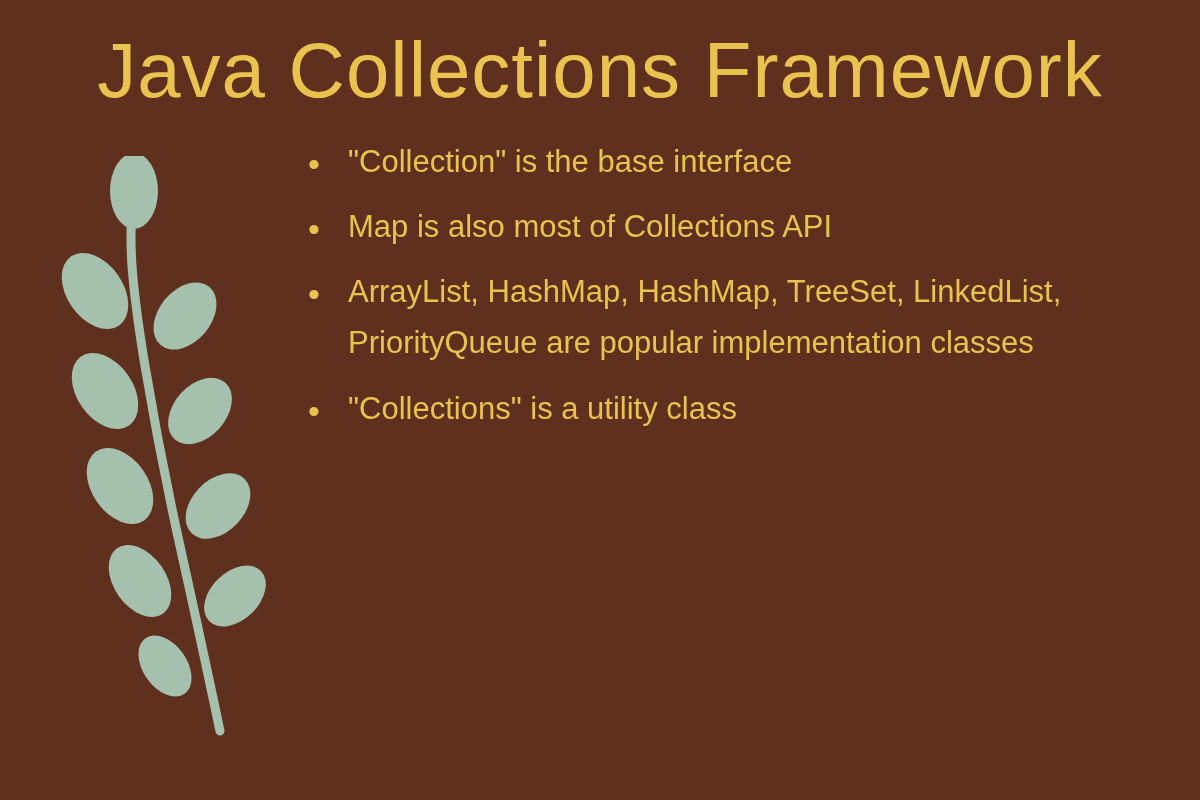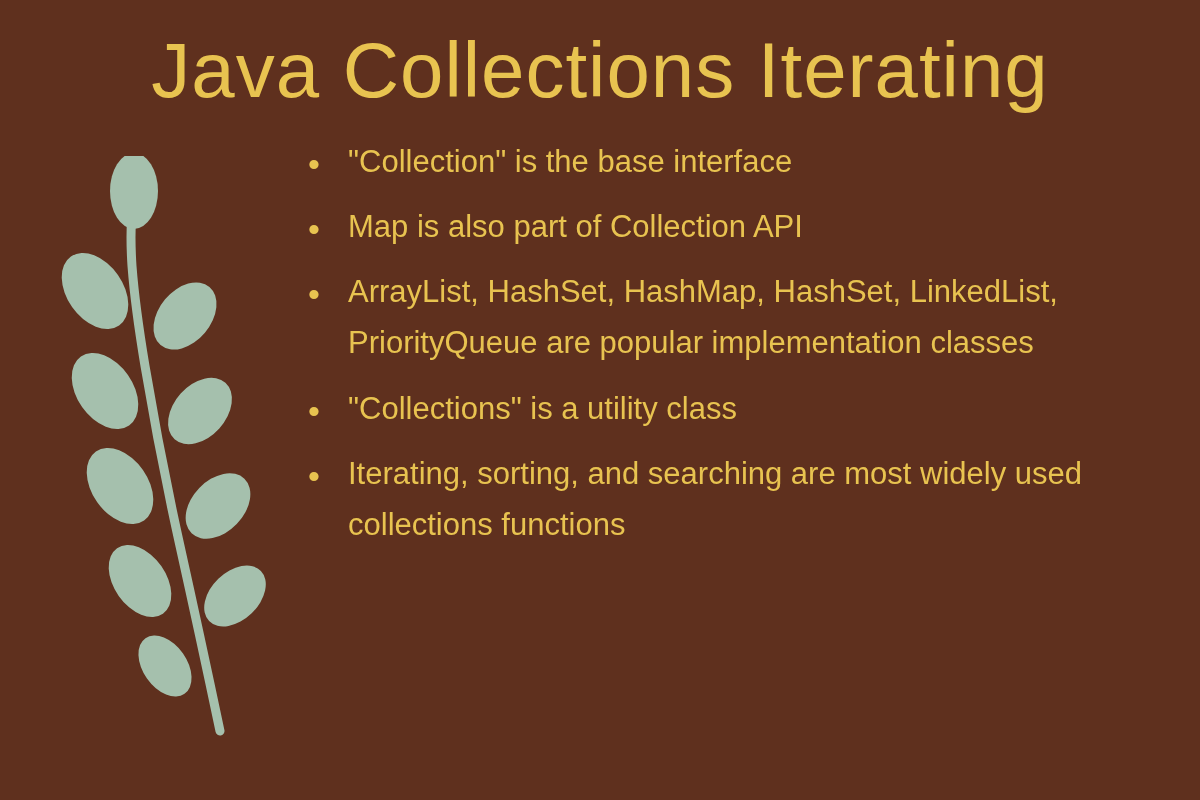--- a/index.html
+++ b/index.html
@@ -57,21 +57,21 @@
     position: absolute;
     left: 8px;
     top: 0;
     font-size: 34px;
     color: #E8C350;
   }
 </style>
 </head>
 <body>
 
-<h1 class="title">Java Collections Iterating</h1>
+<h1 class="title">Java Collections Framework</h1>
 
 <div class="content">
   <div class="leaf-container">
     <svg width="230" height="590" viewBox="0 0 230 590">
 
       <path d="M 170 575 Q 150 480 130 390 Q 110 300 95 210 Q 85 150 82 110 Q 80 80 82 55" stroke="#A5C0AD" stroke-width="9" fill="none" stroke-linecap="round"></path>
 
       <ellipse cx="84" cy="35" rx="24" ry="38" fill="#A5C0AD"></ellipse>
 
       <ellipse cx="45" cy="135" rx="28" ry="42" fill="#A5C0AD" transform="rotate(-35 45 135)"></ellipse>
@@ -90,19 +90,18 @@
 
       <ellipse cx="185" cy="440" rx="24" ry="36" fill="#A5C0AD" transform="rotate(46 185 440)"></ellipse>
 
       <ellipse cx="115" cy="510" rx="22" ry="34" fill="#A5C0AD" transform="rotate(-35 115 510)"></ellipse>
     </svg>
   </div>
 
   <div class="bullet-list">
     <ul>
       <li>"Collection" is the base interface</li>
-      <li>Map is also part of Collection API</li>
-      <li>ArrayList, HashSet, HashMap, HashSet, LinkedList, PriorityQueue are popular implementation classes</li>
+      <li>Map is also most of Collections API</li>
+      <li>ArrayList, HashMap, HashMap, TreeSet, LinkedList, PriorityQueue are popular implementation classes</li>
       <li>"Collections" is a utility class</li>
-      <li>Iterating, sorting, and searching are most widely used collections functions</li>
     </ul>
   </div>
 </div>
 
 </body></html>

